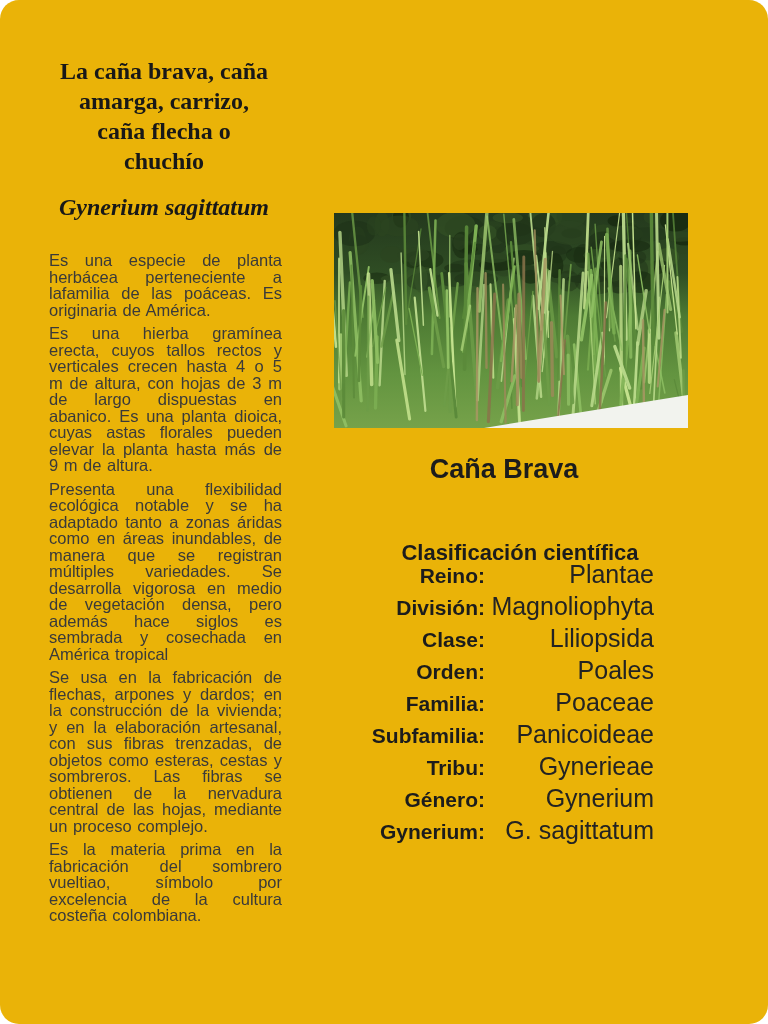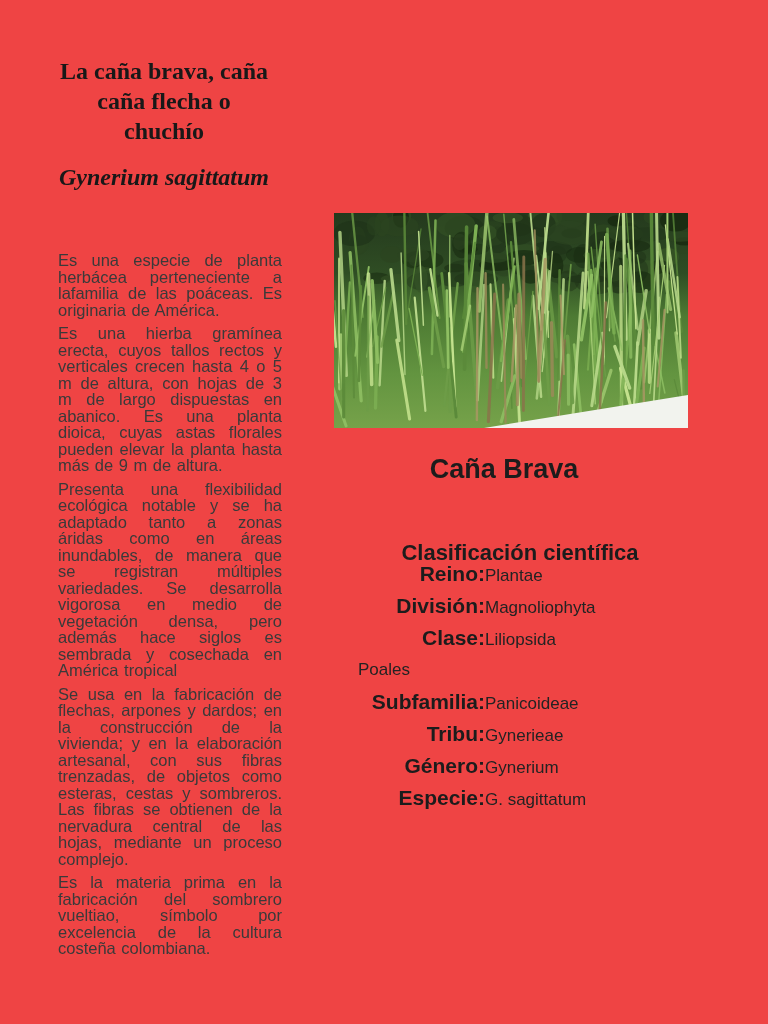--- a/index.html
+++ b/index.html
@@ -1,21 +1,22 @@
 <!DOCTYPE html>
 <html><head>
 <meta charset="utf-8">
 <style>
   html,body{margin:0;padding:0;}
   .page{
     position:relative;
     width:768px;height:1024px;
-    background:#ef4444;
+    background:#eab308;
     overflow:hidden;
     font-family:"Liberation Sans", sans-serif;
+    border-radius:19px;
   }
   
   .title-block{
     position:absolute;left:36px;top:56px;width:256px;
     text-align:center;
     font-family:"Liberation Serif", serif;
     color:#181818;
   }
   .title-line{
     font-size:24px;font-weight:bold;line-height:30px;
@@ -24,21 +25,21 @@
   .subtitle{
     font-size:24px;font-weight:bold;font-style:italic;
     line-height:28px;margin-top:17px;white-space:nowrap;
   }
   
   .body-col{
     position:absolute;left:46px;top:252px;width:236px;
     color:#3a3a3a;
   }
   .para{
-    margin:0 0 7px 12px;
+    margin:0 0 7px 3px;
     font-size:16.5px;line-height:16.5px;
     text-align:justify;
     word-spacing:1px;
   }
   
   .photo{
     position:absolute;left:334px;top:213px;width:354px;height:215px;
     margin:0;overflow:hidden;background:#4d7a33;
   }
   .photo svg{display:block;width:100%;height:100%;}
@@ -61,33 +62,34 @@
   }
   .class-row{
     display:flex;align-items:baseline;height:32px;
   }
   .class-label{
     width:127px;text-align:right;
     font-size:21px;font-weight:bold;color:#1c1c1c;
     line-height:32px;
   }
   .class-value{
-    width:169px;text-align:left;
-    font-size:17px;color:#232323;
+    width:169px;text-align:right;
+    font-size:25px;color:#232323;
     line-height:32px;
   }
 </style>
 </head>
 <body>
 
 <div class="page">
 
   <header class="title-block">
     <div>
         <div class="title-line">La caña brava, caña</div>
+        <div class="title-line">amarga, carrizo,</div>
         <div class="title-line">caña flecha o</div>
         <div class="title-line">chuchío</div>
       </div>
     <div class="subtitle">Gynerium sagittatum</div>
   </header>
 
   <section class="body-col">
       <p class="para">Es una especie de planta herbácea perteneciente a lafamilia de las poáceas. Es originaria de América.</p>
       <p class="para">Es una hierba gramínea erecta, cuyos tallos rectos y verticales crecen hasta 4 o 5 m de altura, con hojas de 3 m de largo dispuestas en abanico. Es una planta dioica, cuyas astas florales pueden elevar la planta hasta más de 9 m de altura.</p>
       <p class="para">Presenta una flexibilidad ecológica notable y se ha adaptado tanto a zonas áridas como en áreas inundables, de manera que se registran múltiples variedades. Se desarrolla vigorosa en medio de vegetación densa, pero además hace siglos es sembrada y cosechada en América tropical</p>
@@ -364,34 +366,39 @@
       </div>
         <div class="class-row">
         <span class="class-label">División:</span>
         <span class="class-value">Magnoliophyta</span>
       </div>
         <div class="class-row">
         <span class="class-label">Clase:</span>
         <span class="class-value">Liliopsida</span>
       </div>
         <div class="class-row">
+        <span class="class-label">Orden:</span>
         <span class="class-value">Poales</span>
+      </div>
+        <div class="class-row">
+        <span class="class-label">Familia:</span>
+        <span class="class-value">Poaceae</span>
       </div>
         <div class="class-row">
         <span class="class-label">Subfamilia:</span>
         <span class="class-value">Panicoideae</span>
       </div>
         <div class="class-row">
         <span class="class-label">Tribu:</span>
         <span class="class-value">Gynerieae</span>
       </div>
         <div class="class-row">
         <span class="class-label">Género:</span>
         <span class="class-value">Gynerium</span>
       </div>
         <div class="class-row">
-        <span class="class-label">Especie:</span>
+        <span class="class-label">Gynerium:</span>
         <span class="class-value">G. sagittatum</span>
       </div>
       </div>
   </section>
 
 </div>
 
 </body></html>

